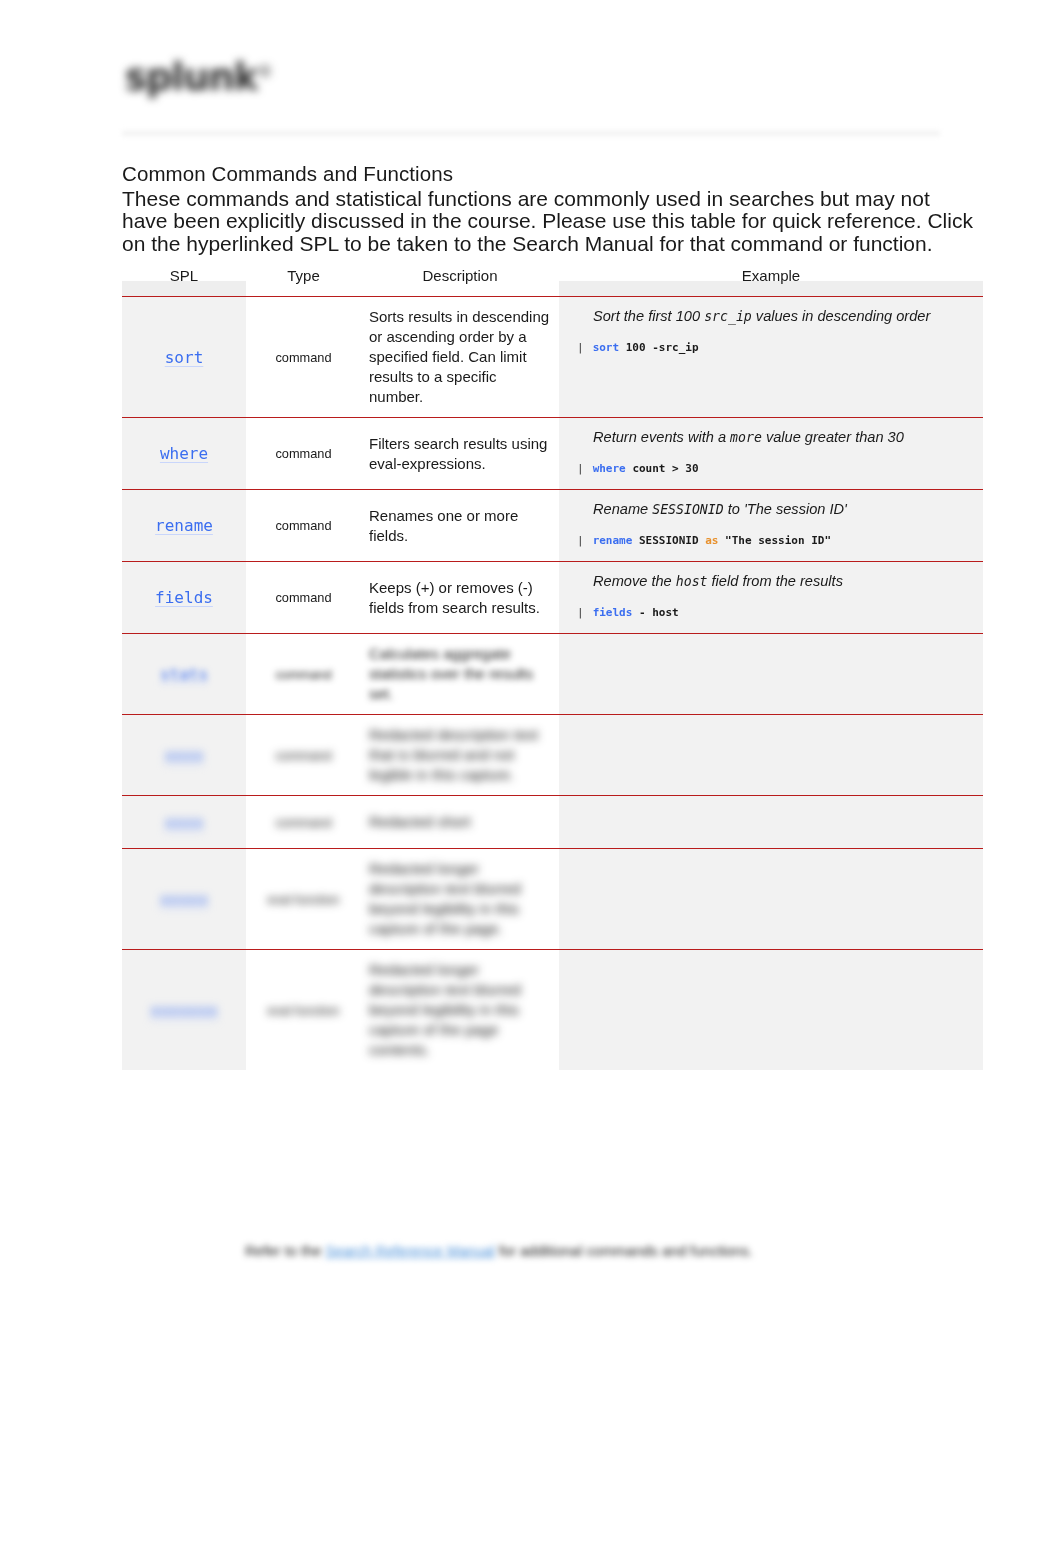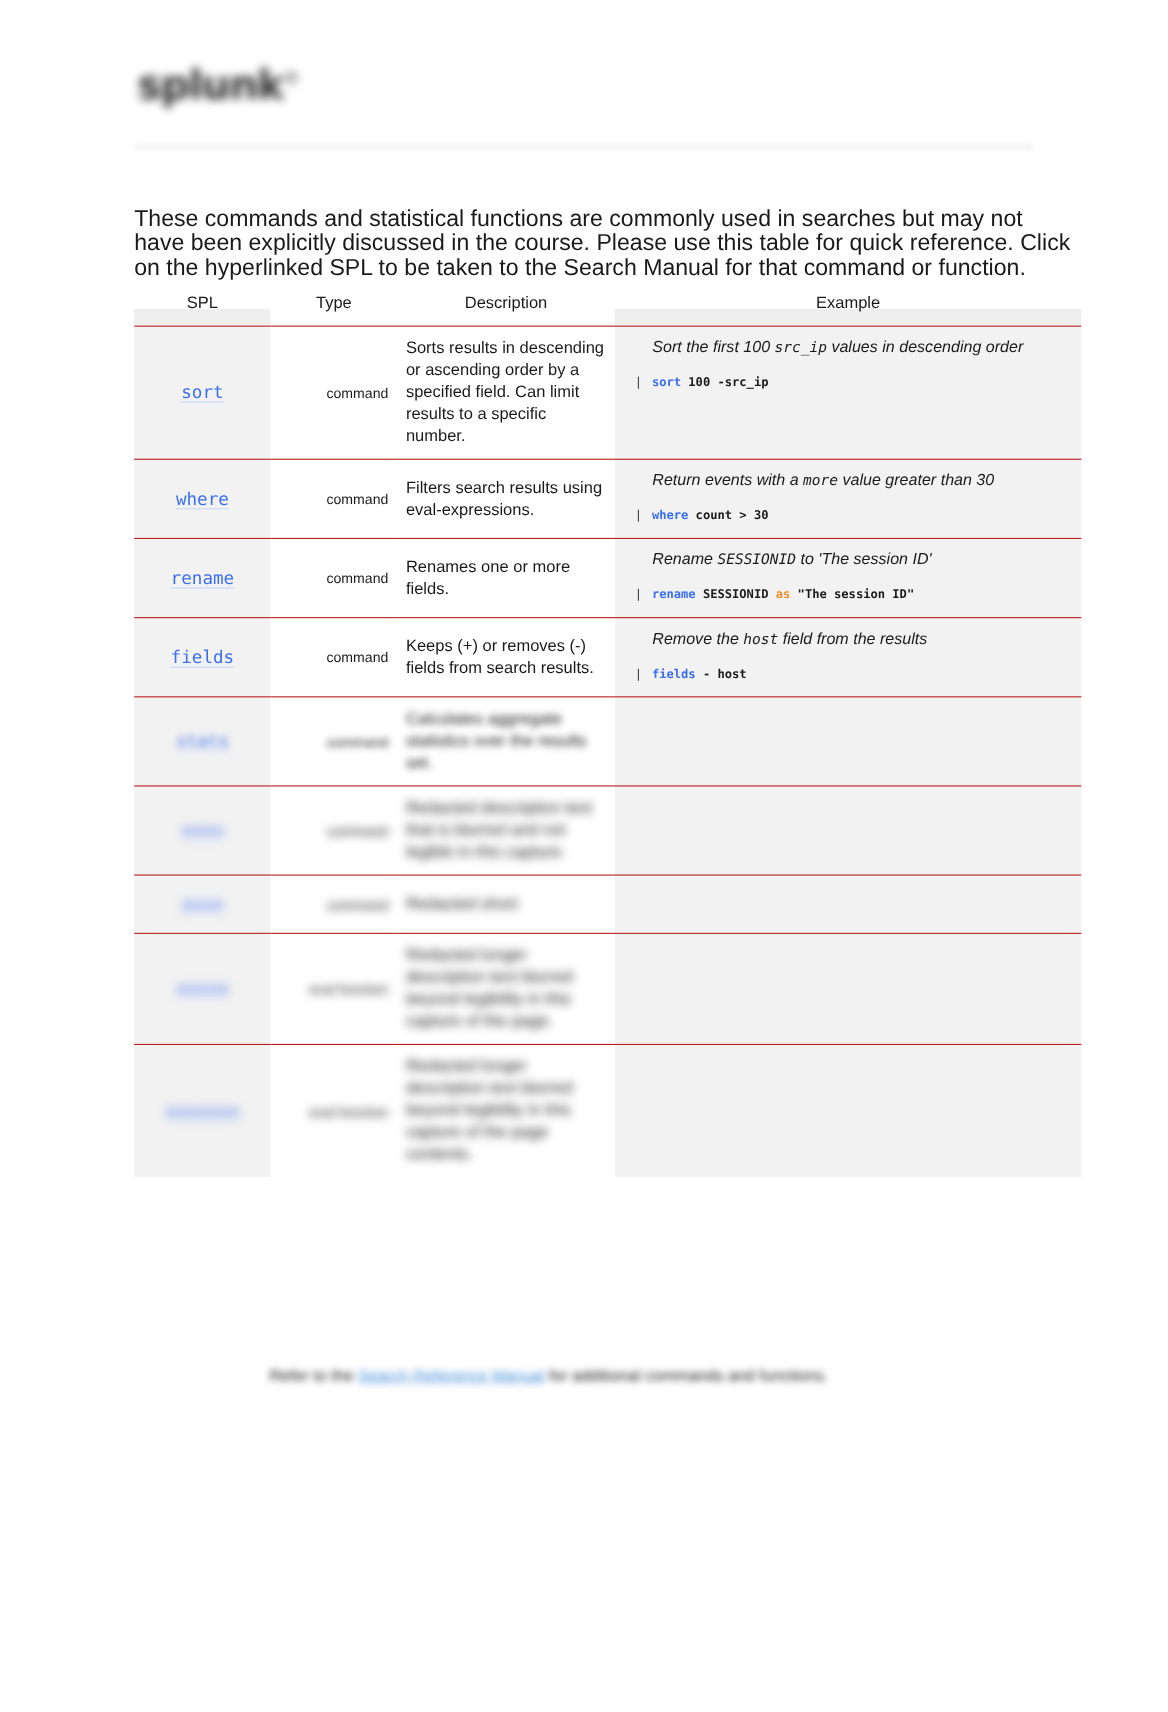--- a/index.html
+++ b/index.html
@@ -114,21 +114,21 @@
   .table td.cell-spl {
     background: #f2f2f2;
     text-align: center;
   }
   .table td.cell-ex {
     background: #f2f2f2;
     vertical-align: top;
     padding: 10px 10px 14px 10px;
   }
   .table td.cell-type {
-    text-align: right;
+    text-align: center;
     font-size: 12.8px;
     color: #1a1a1a;
   }
   .table td.cell-desc {
     font-size: 15px;
     line-height: 20px;
     color: #1a1a1a;
   }
 
   .spl-link {
@@ -195,20 +195,21 @@
 </head>
 <body>
 
 <div class="page">
 
   <div class="header">
     <div class="logo"><span>splunk</span><span class="reg">®</span></div>
     <div class="header-rule"></div>
   </div>
 
+  <div class="doc-title">Common Commands and Functions</div>
   <div class="doc-intro">These commands and statistical functions are commonly used in searches but may not have been explicitly discussed in the course. Please use this table for quick reference. Click on the hyperlinked SPL to be taken to the Search Manual for that command or function.</div>
 
   <table class="table">
     <colgroup>
       <col class="c-spl">
         <col class="c-type">
         <col class="c-desc">
         <col class="c-ex">
     </colgroup>
     <thead>

